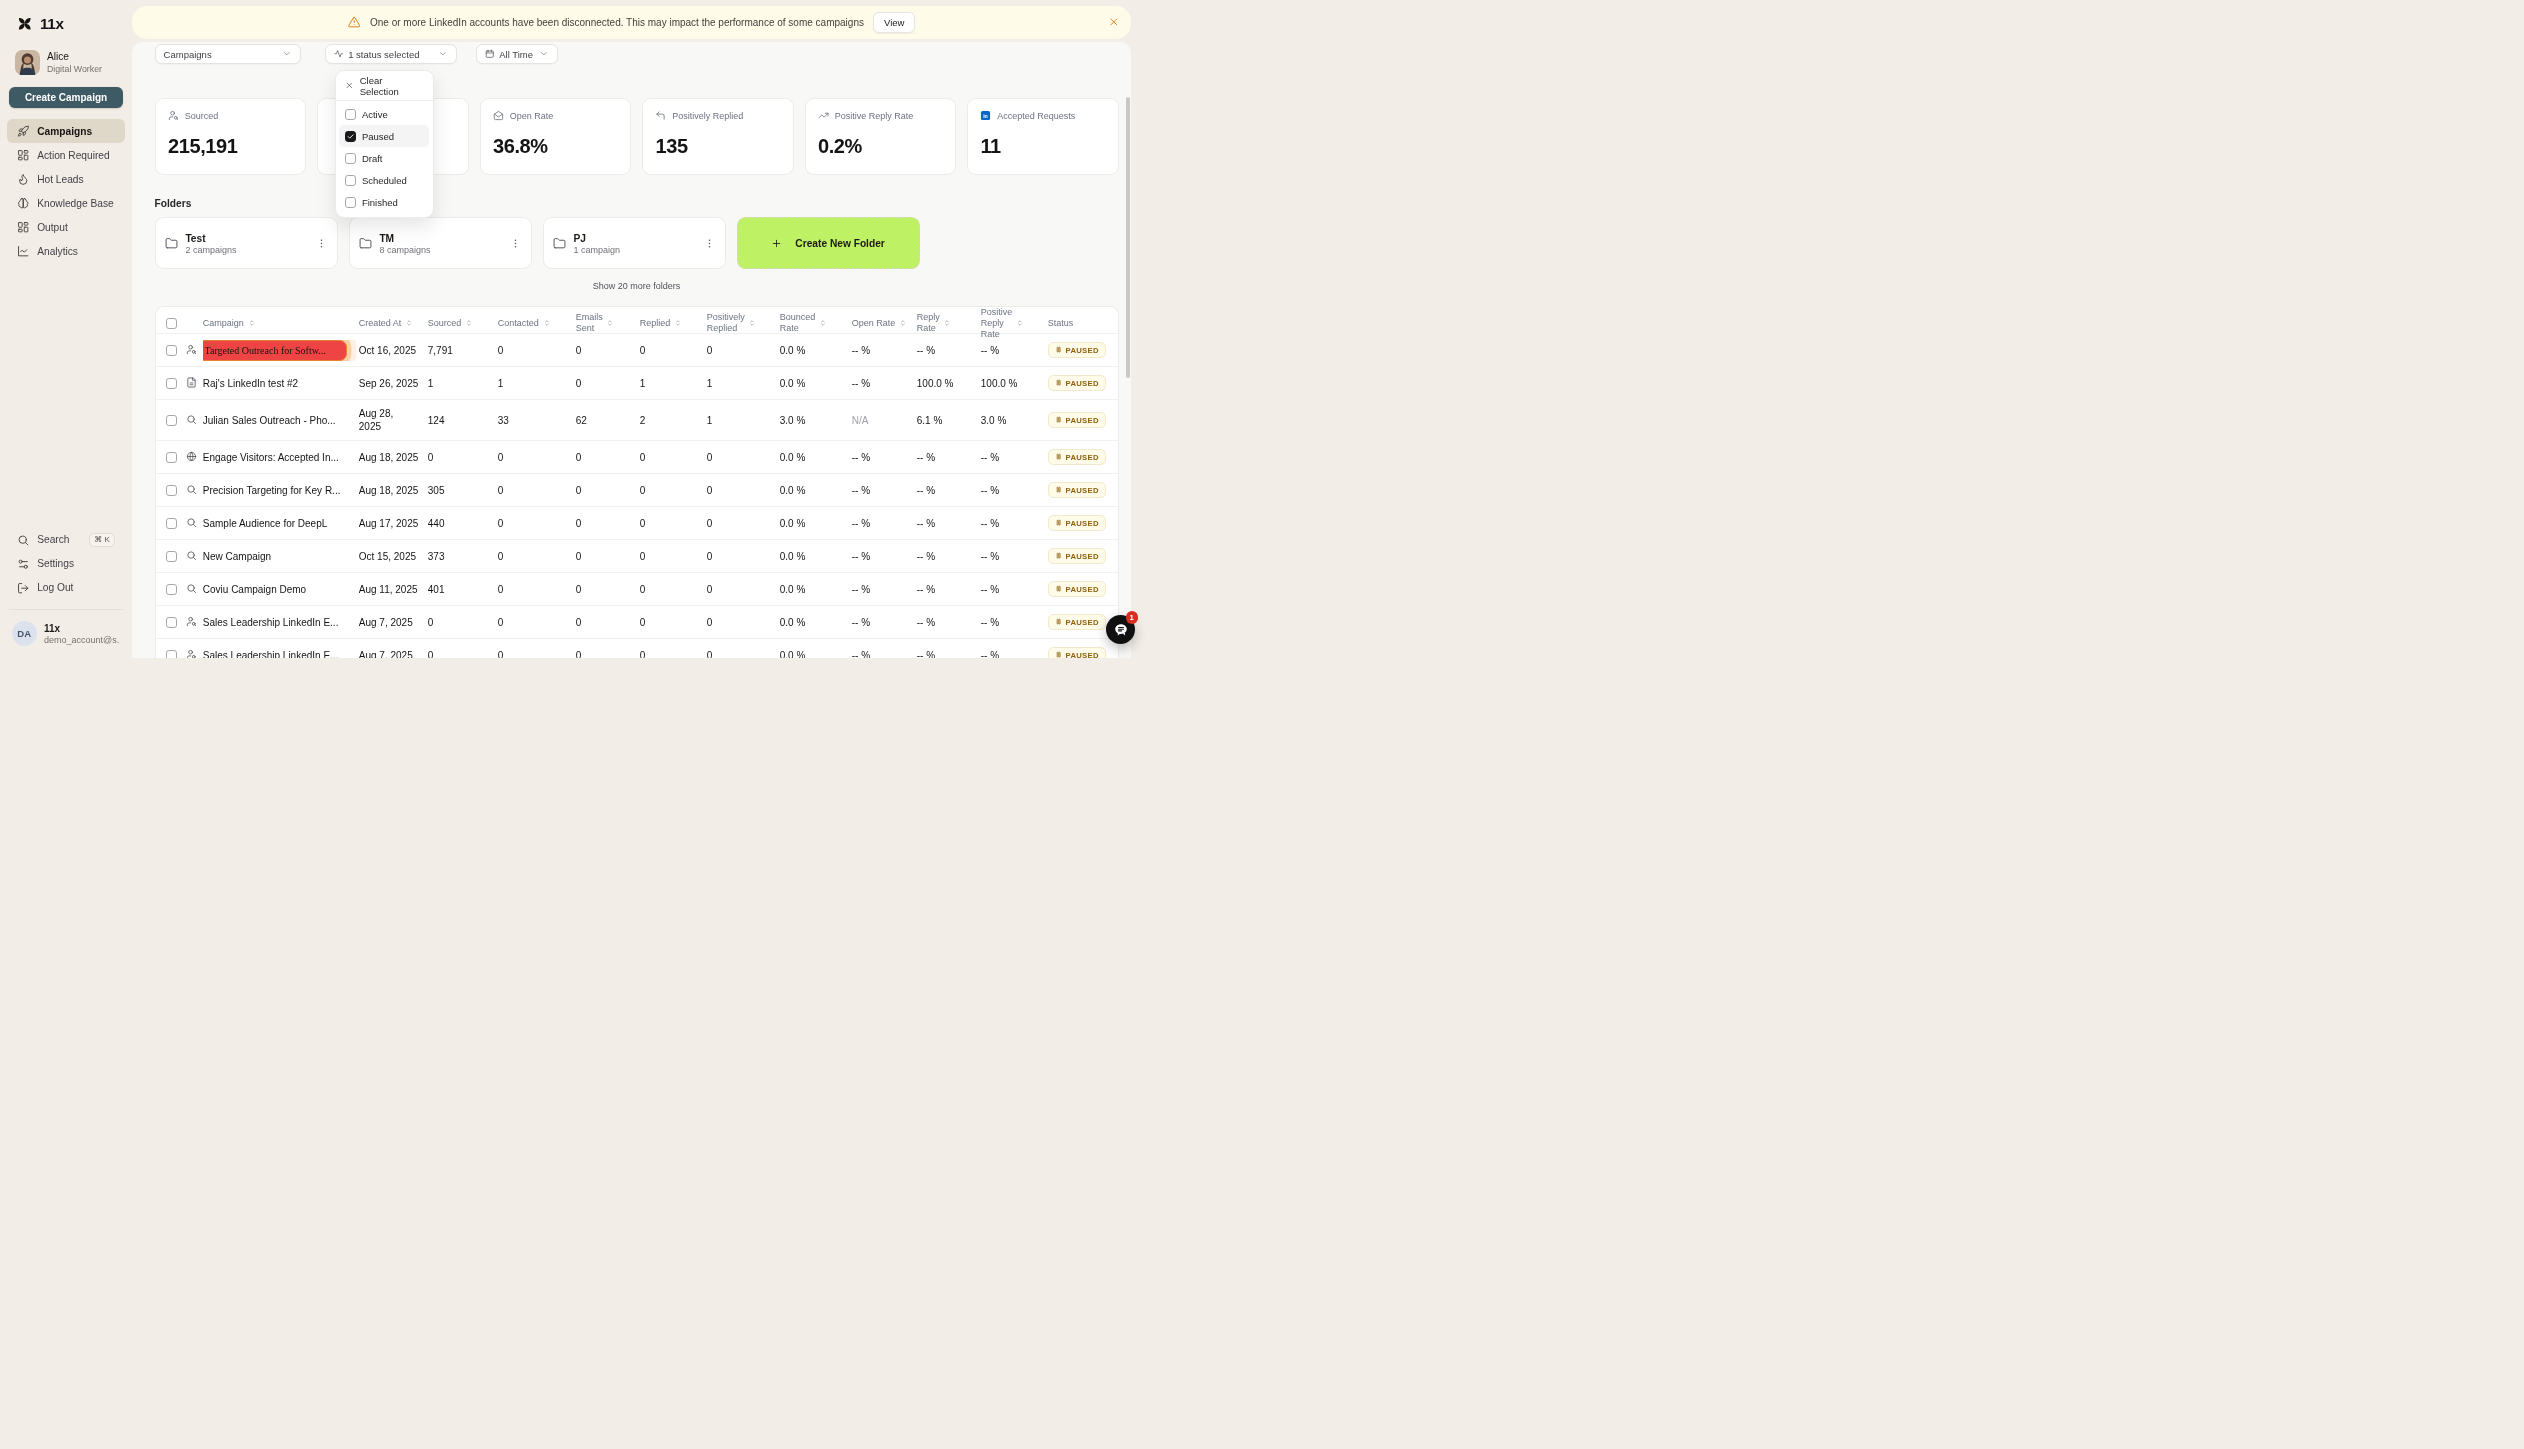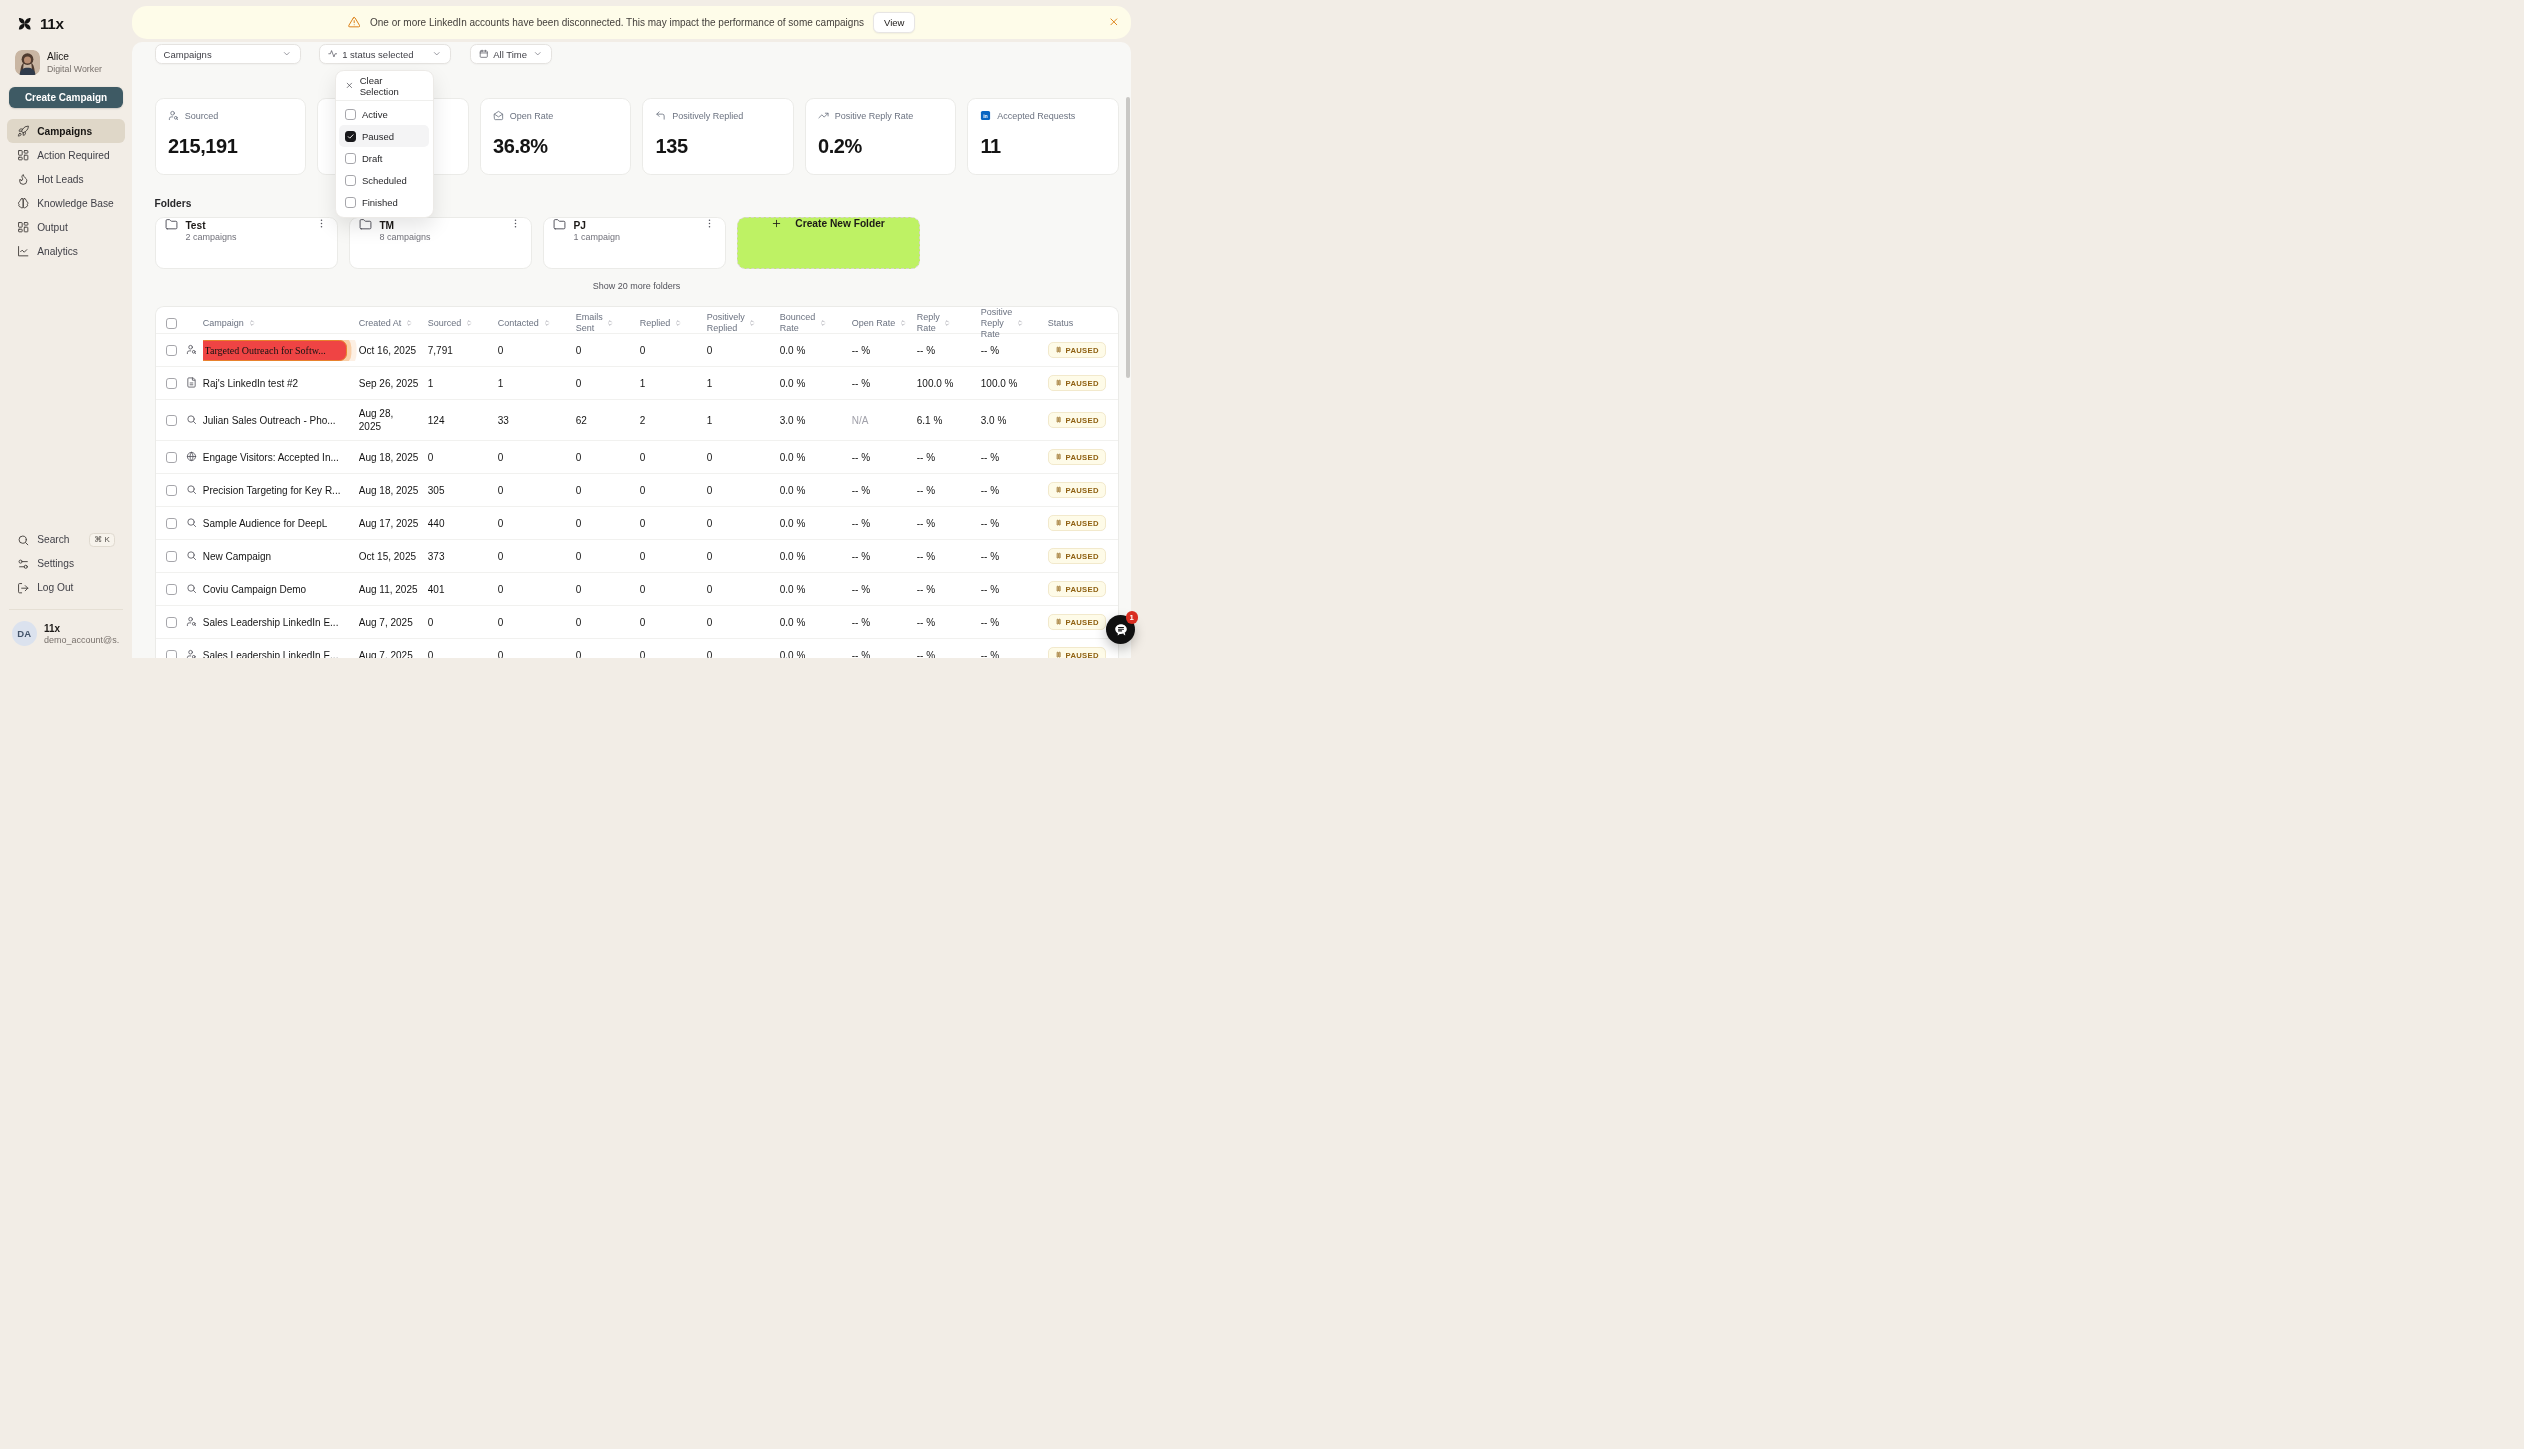--- a/index.html
+++ b/index.html
@@ -34,41 +34,41 @@
   .view-btn{height:20.5px;padding:0 9.5px;display:flex;align-items:center;background:#fff;border:0.7px solid #E7E5E4;border-radius:5.8px;font-size:9.5px;font-weight:500;color:#1C1917;cursor:pointer;box-shadow:0 0.7px 1.5px rgba(0,0,0,.05)}
   .banner-close{position:absolute;right:11.7px;top:10.2px;width:11.7px;height:11.7px;color:#3F3F46;cursor:pointer}
   .banner-close .ic{width:11.7px;height:11.7px}
   
   .panel{position:absolute;left:132px;top:42px;width:999px;height:616px;background:#F8F8F6;border-radius:10.2px 10.2px 0 0;overflow:hidden;z-index:4}
   .content{position:absolute;left:22.6px;top:0;width:964px}
   .filters{position:absolute;top:2.2px;left:0;display:flex}
   .fbox{height:20px;background:#fff;border:0.7px solid #E5E3E0;border-radius:6.6px;display:flex;align-items:center;gap:5.1px;padding:0 8px;font-size:9.5px;color:#3F3F46;box-shadow:0 0.7px 1.5px rgba(0,0,0,.03);cursor:pointer}
   .fbox .ic{width:9.5px;height:9.5px;color:#52525B}
   .fbox .chev{margin-left:auto;color:#71717A}
-  .f1{width:146px}.f2{width:132px;margin-left:18px}.f3{width:82px;margin-left:19px}
+  .f1{width:146px}.f2{width:132px;margin-left:24px}.f3{width:82px;margin-left:19px}
   
   .menu{position:absolute;left:180px;top:28px;width:99px;background:#fff;border:0.7px solid #ECEAE7;border-radius:8.8px;box-shadow:0 8.8px 20.5px rgba(0,0,0,.10);z-index:40;padding:3.7px}
   .mi{height:22px;display:flex;align-items:center;gap:5.8px;padding:0 5.8px;font-size:9.5px;color:#27272A;border-radius:5.1px;cursor:pointer}
   .mi .ic{width:8.8px;height:8.8px;color:#3F3F46}
   .mi.checked{background:#F4F4F5}
   .mdiv{border:none;border-top:0.7px solid #EFEFED;margin:2.9px -3.7px}
   .cb{width:11px;height:11px;border:1.1px solid #A6A6AB;border-radius:2.9px;background:#fff;flex:none}
   .cb.on{background:#18181B;border-color:#18181B;display:flex;align-items:center;justify-content:center}
   .cb.on .ic{width:7.3px;height:7.3px;color:#fff;stroke-width:3}
   
   .stats{position:absolute;top:56px;left:0;width:964px;display:grid;grid-template-columns:repeat(6,1fr);gap:11px}
   .scard{height:77px;background:#fff;border:0.7px solid #EBEBE8;border-radius:8.8px;padding:11px 12.4px}
   .scard .lab{display:flex;gap:5.8px;align-items:center;color:#6B7280;font-size:9px}
   .scard .lab .ic{width:11px;height:11px;color:#6B7280}
   .scard .val{margin-top:14px;font-size:20px;font-weight:800;letter-spacing:-0.4px;color:#141414}
   .li-ic{color:#0A66C2!important}
   
   .fold-title{position:absolute;top:156px;left:0;font-size:10.2px;font-weight:700;color:#27272A}
   .folders{position:absolute;top:175px;left:0;display:flex;gap:11px}
-  .fcard{width:183px;height:52px;background:#fff;border:0.7px solid #EBEBE8;border-radius:8.8px;display:flex;padding:0 9.5px;gap:7.3px;cursor:pointer}
+  .fcard{width:183px;height:52px;background:#fff;border:0.7px solid #EBEBE8;border-radius:8.8px;display:flex;align-items:center;padding:0 9.5px;gap:7.3px;cursor:pointer}
   .fcard .ic{width:13px;height:13px;color:#52525B}
   .fname{font-size:10.2px;font-weight:700;color:#1C1917;line-height:1.3}
   .fcount{font-size:9px;color:#71717A}
   .kebab{margin-left:auto;width:11px;height:11px;color:#A1A1AA;cursor:pointer}
   .kebab .ic{width:11px;height:11px}
   .fnew{justify-content:center;border:1.1px dashed #D7D3CC;background:#bef264;gap:13px;font-size:10.2px;font-weight:700;color:#1C1917}
   .fnew .ic{width:11px;height:11px;color:#1C1917}
   .showmore{position:absolute;top:239px;left:0;width:964px;text-align:center;font-size:9px;color:#52525B;cursor:pointer}
   
   .table{position:absolute;top:264px;left:0;width:964px;background:#fff;border:0.7px solid #EBEBE8;border-radius:8.8px 8.8px 0 0;border-bottom:none}

